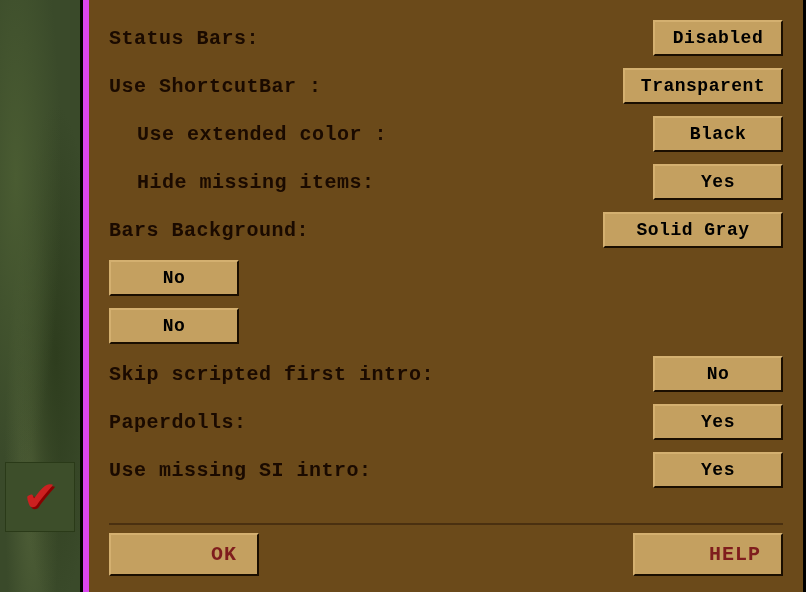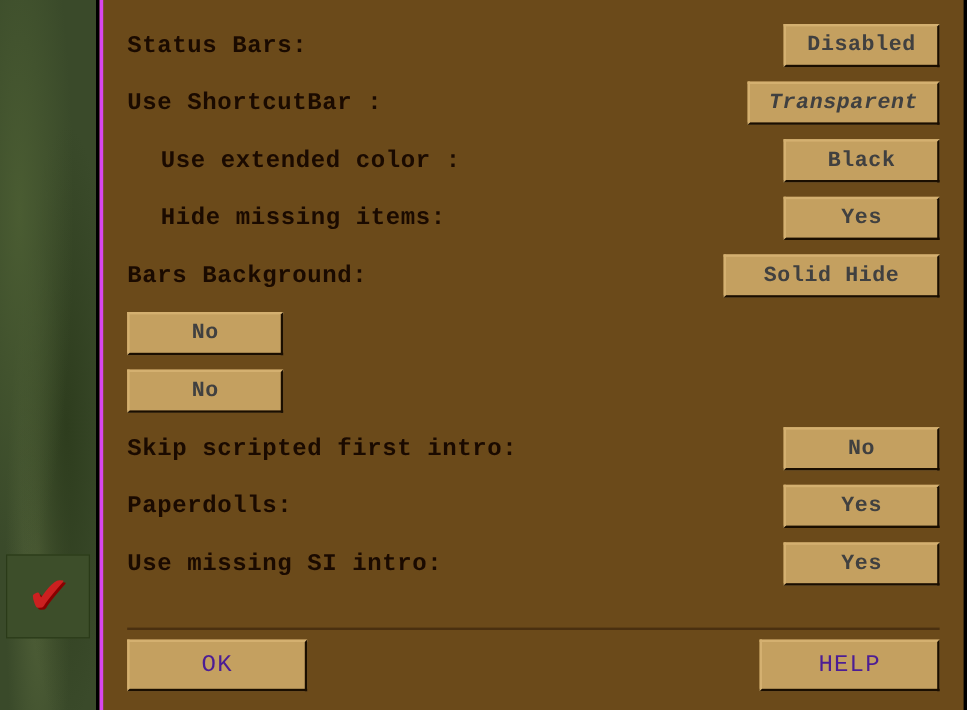--- a/index.html
+++ b/index.html
@@ -64,21 +64,21 @@
     
     .dialog {
       width: 720px;
       height: 592px;
       background: #6b4a1a;
       margin-left: 80px;
       padding: 16px 20px 16px 20px;
       display: flex;
       flex-direction: column;
       gap: 0;
-      border-left: 3px solid #d946ef;
+      border-left: 6px solid #d946ef;
     }
 
     .settings-area {
       flex: 1;
       display: flex;
       flex-direction: column;
       gap: 4px;
       padding-bottom: 8px;
     }
 
@@ -104,32 +104,31 @@
 
     .setting-btn {
       min-width: 130px;
       padding: 6px 14px;
       background: #c4a060;
       border: 2px solid #2a1a00;
       border-right-color: #1a0e00;
       border-bottom-color: #1a0e00;
       border-top-color: #d4b070;
       border-left-color: #d4b070;
-      color: #404040;
+      color: #000000;
       font-size: 18px;
       font-weight: bold;
       font-family: 'Courier New', monospace;
       cursor: pointer;
       text-align: center;
       letter-spacing: 0.5px;
     }
 
     .setting-btn.wide {
       min-width: 160px;
-      font-style: italic;
     }
 
     .setting-btn.wider {
       min-width: 180px;
     }
 
     
     .bottom-bar {
       display: flex;
       justify-content: space-between;
@@ -140,26 +139,26 @@
 
     .action-btn {
       min-width: 150px;
       padding: 8px 20px;
       background: #c4a060;
       border: 2px solid #2a1a00;
       border-right-color: #1a0e00;
       border-bottom-color: #1a0e00;
       border-top-color: #d4b070;
       border-left-color: #d4b070;
-      color: #4c1d95;
+      color: #7f1d1d;
       font-size: 20px;
-      font-weight: normal;
+      font-weight: bold;
       font-family: 'Courier New', monospace;
       cursor: pointer;
-      text-align: center;
+      text-align: right;
       letter-spacing: 1px;
     }
   </style>
 </head>
 <body>
 
 <div class="screen">
 
   <div class="left-panel">
     <div class="checkmark-area">
@@ -182,21 +181,21 @@
         <div class="setting-row">
           <span class="setting-label indented">Use extended color :</span>
           <button class="setting-btn">Black</button>
         </div>
         <div class="setting-row">
           <span class="setting-label indented">Hide missing items:</span>
           <button class="setting-btn">Yes</button>
         </div>
         <div class="setting-row">
           <span class="setting-label">Bars Background:</span>
-          <button class="setting-btn wider">Solid Hide</button>
+          <button class="setting-btn wider">Solid Gray</button>
         </div>
         <div class="setting-row">
           <button class="setting-btn">No</button>
         </div>
         <div class="setting-row">
           <button class="setting-btn">No</button>
         </div>
         <div class="setting-row">
           <span class="setting-label">Skip scripted first intro:</span>
           <button class="setting-btn">No</button>

